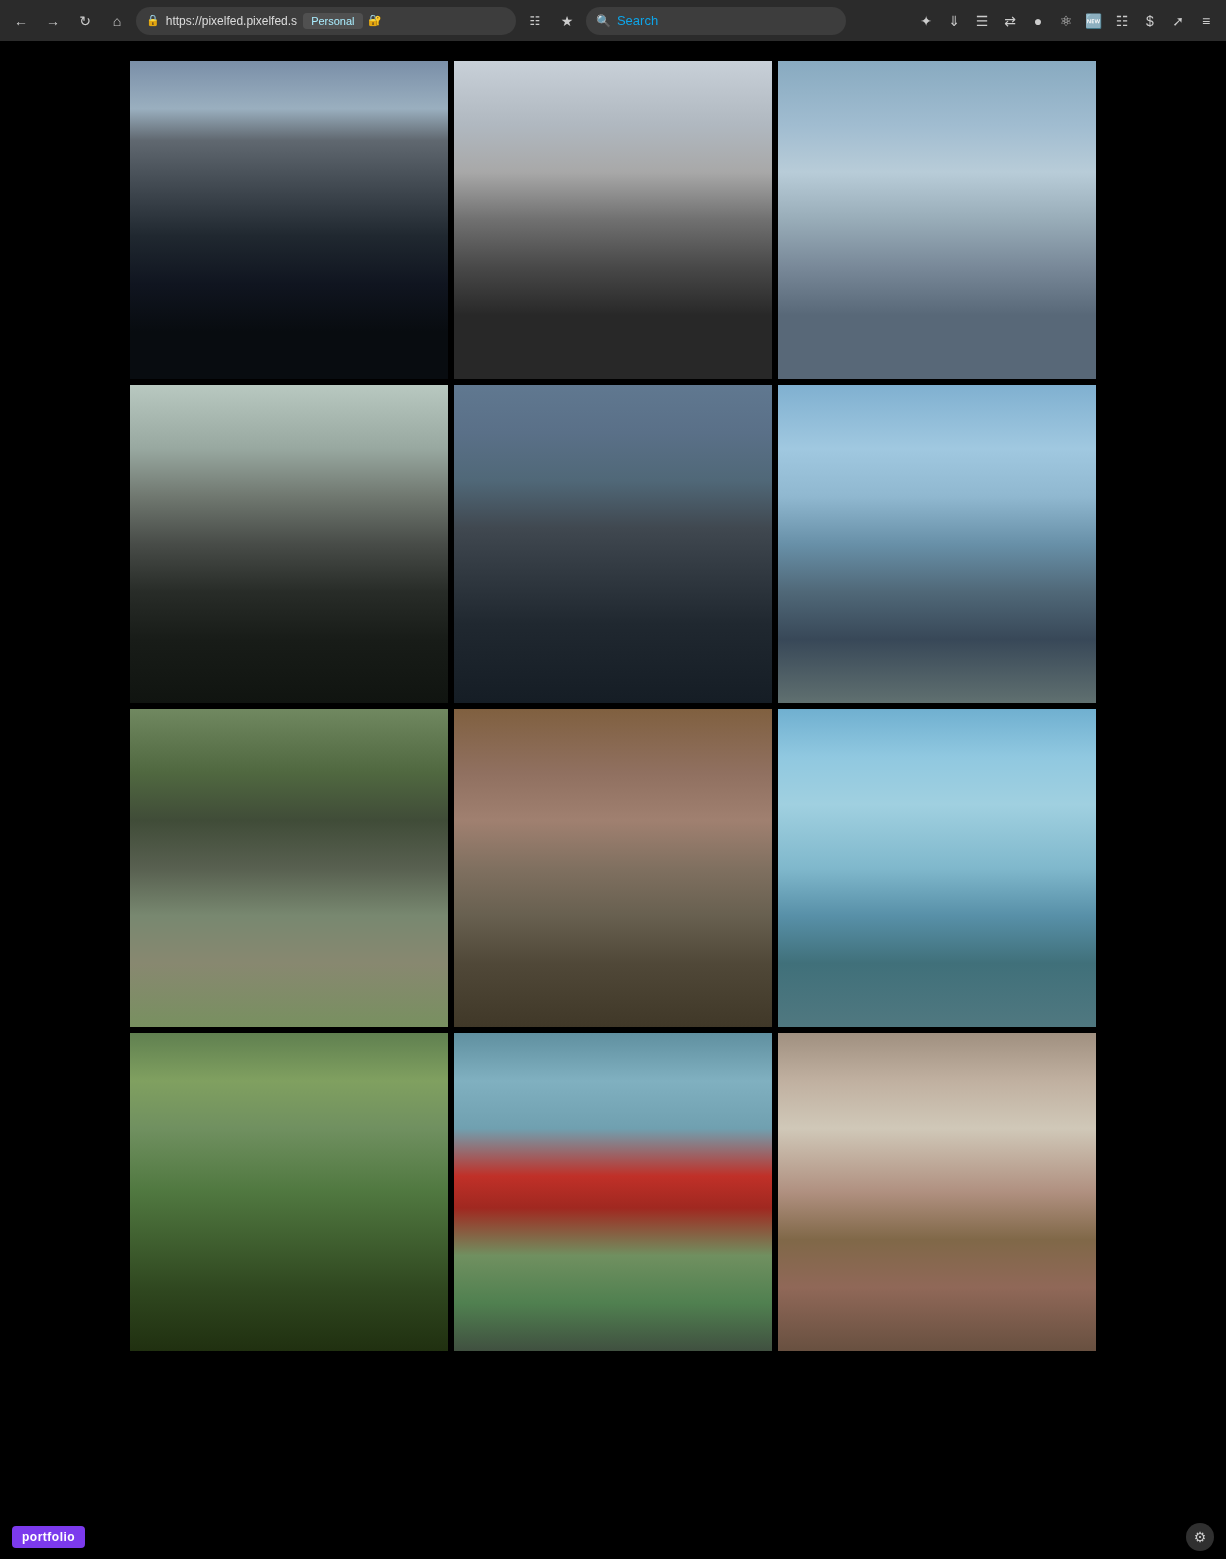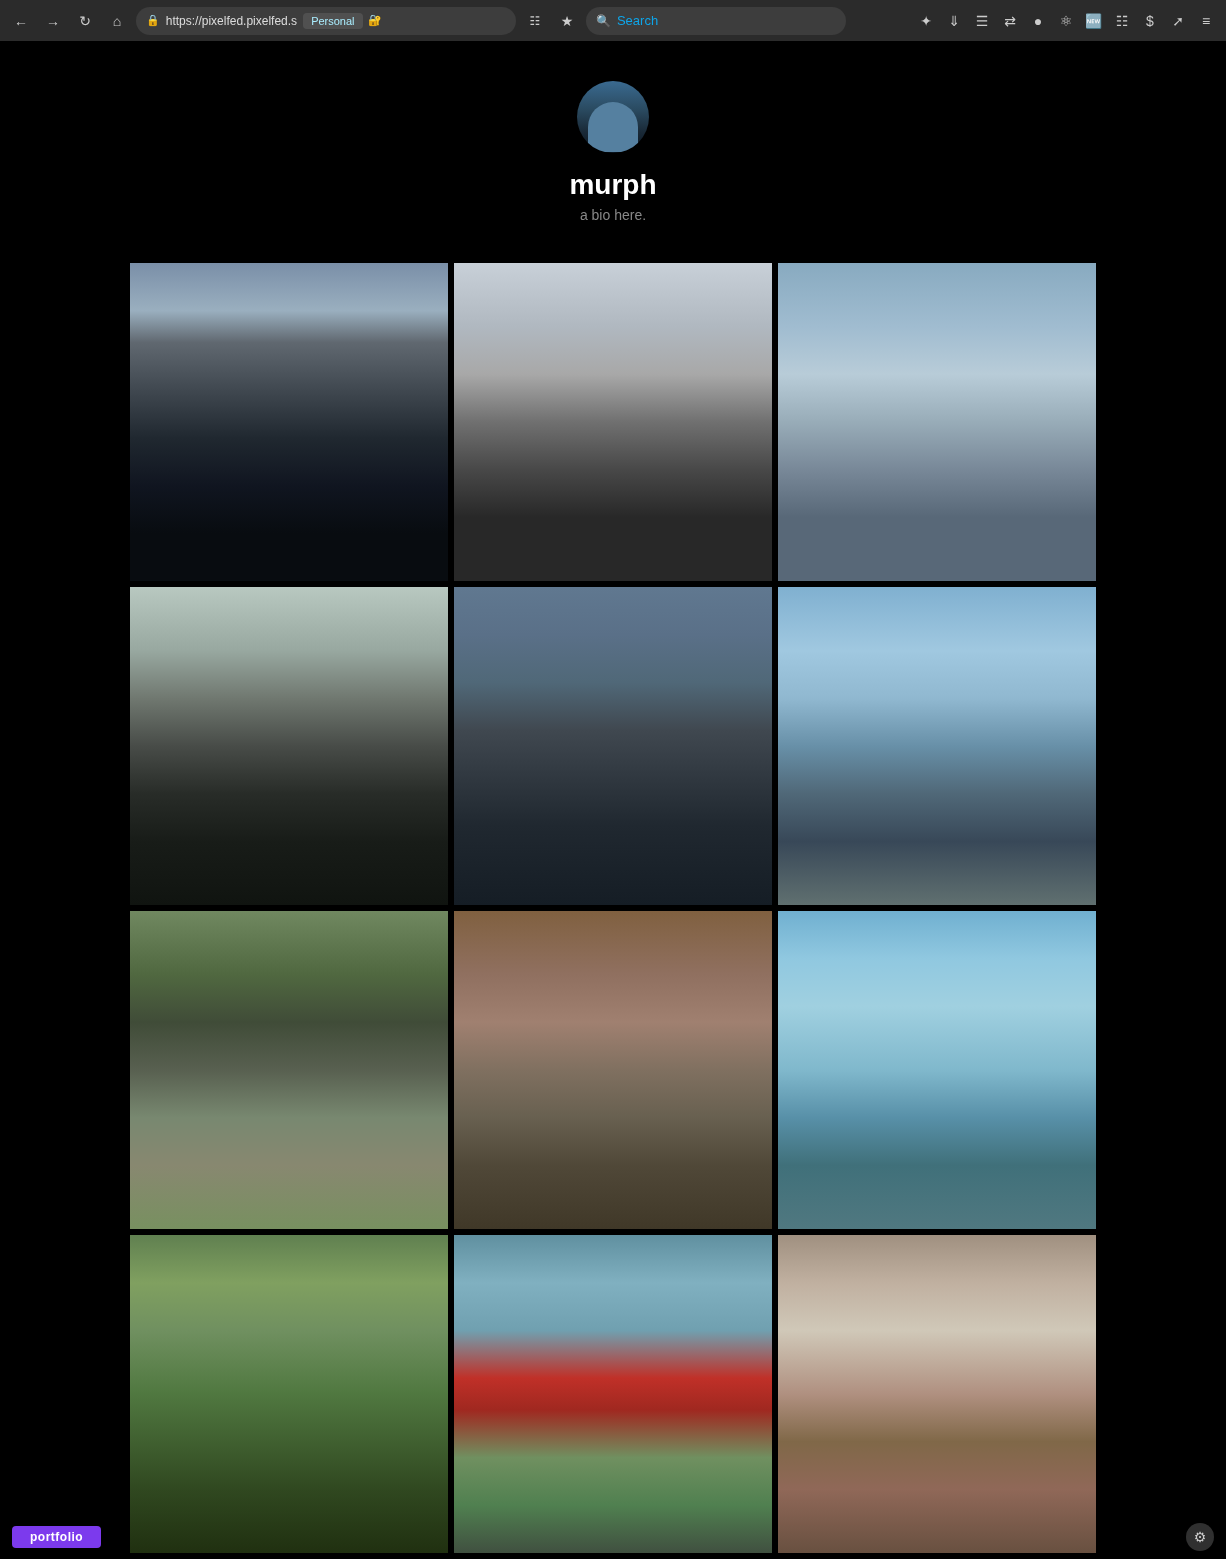--- a/index.html
+++ b/index.html
@@ -168,21 +168,21 @@
       padding: 8px 12px;
       background: transparent;
       z-index: 100;
     }
 
     .portfolio-badge {
       background: #7c3aed;
       color: #fff;
       font-size: 12px;
       font-weight: 600;
-      padding: 4px 18px;
+      padding: 4px 10px;
       border-radius: 4px;
       letter-spacing: 0.5px;
     }
 
     .settings-icon-btn {
       width: 28px;
       height: 28px;
       background: rgba(60,60,60,0.8);
       border-radius: 50%;
       display: flex;
@@ -357,29 +357,20 @@
     <div class="toolbar-icon">🆕</div>
     <div class="toolbar-icon">☷</div>
     <div class="toolbar-icon">$</div>
     <div class="toolbar-icon">➚</div>
     <div class="toolbar-icon">≡</div>
   </div>
 </div>
 
 <div class="page-content">
 
-  <div class="profile-section">
-    <div class="avatar">
-      <div style="width:100%;height:100%;background:linear-gradient(180deg,#3a6a90 0%,#2a4a60 40%,#1a2a38 70%,#0a1520 100%);display:flex;align-items:center;justify-content:center;">
-        <div style="width:50px;height:50px;background:#5580a0;border-radius:50% 50% 0 0;position:relative;top:10px;"></div>
-      </div>
-    </div>
-    <h1 class="username">murph</h1>
-    <p class="bio">a bio here.</p>
-  </div>
 
   <div class="photo-grid">
 
     <div class="photo-cell photo-1">
       <div class="photo-inner"></div>
     </div>
     <div class="photo-cell photo-2">
       <div class="photo-inner"></div>
     </div>
     <div class="photo-cell photo-3">

